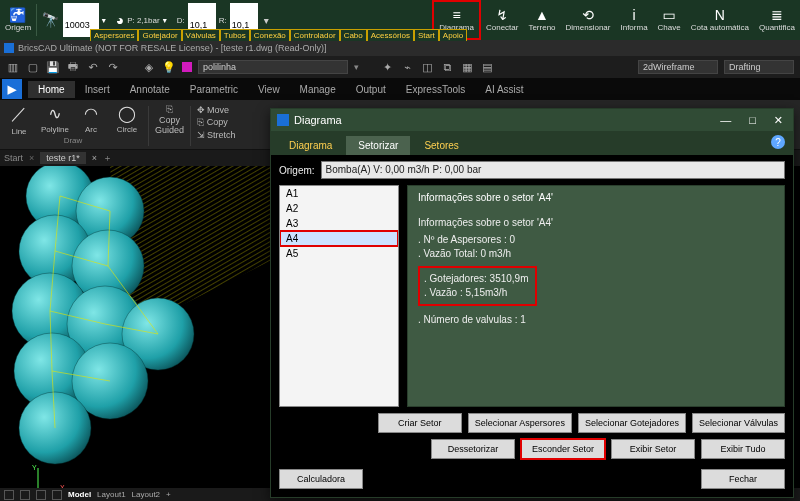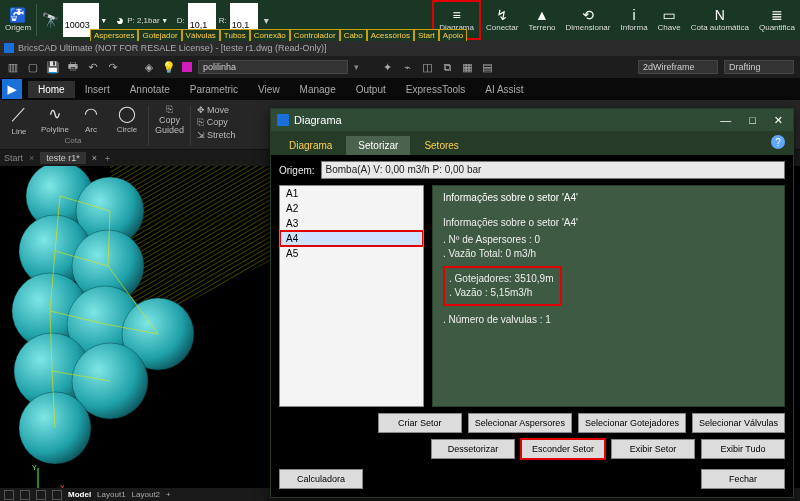--- a/index.html
+++ b/index.html
@@ -68,21 +68,21 @@
   .dlg-tabs { height: 24px; display: flex; align-items: flex-end; background: #263c29; padding-left: 6px; gap: 2px; position: relative; }
   .dlg-tabs .dtab { padding: 4px 12px; font-size: 10px; color: #ffd050; cursor: pointer; }
   .dlg-tabs .dtab.active { background: #4b624e; color: #fff; }
   .dlg-tabs .help { position: absolute; right: 8px; top: 4px; width: 14px; height: 14px; border-radius: 7px; background: #5fa7ff; color: #fff; font-size: 10px; display: flex; align-items: center; justify-content: center; cursor: pointer; }
 
   .dlg-body { flex: 1; background: #000000; display: flex; flex-direction: column; }
   .dlg-origem { display: flex; align-items: center; padding: 6px 8px; gap: 6px; font-size: 10px; }
   .dlg-origem select, .dlg-origem .combo { flex: 1; background: #e8e8e8; color: #222; font-size: 10px; border: 1px solid #777; padding: 2px 4px; height: 18px; }
 
   .dlg-main { flex: 1; display: flex; padding: 0 8px; gap: 8px; }
-  .setor-list { width: 145px; background: #f4f4f4; border: 1px solid #888; color: #000; font-size: 10px; overflow: auto; }
+  .setor-list { width: 120px; background: #f4f4f4; border: 1px solid #888; color: #000; font-size: 10px; overflow: auto; }
   .setor-list .item { padding: 2px 6px; cursor: pointer; }
   .setor-list .item.selected { background: #cde2ff; outline: 2px solid #e00000; outline-offset: -1px; }
 
   .info-panel { flex: 1; background: #3f5a43; border: 1px solid #2a3f2d; padding: 6px 10px; color: #fff; font-size: 10px; position: relative; }
   .info-panel .hdr { font-size: 10px; color: #fff; margin-bottom: 14px; }
   .info-panel .line { margin: 3px 0; font-size: 10px; color: #eee; }
   .info-panel .hl { border: 2px solid #e00000; display: inline-block; padding: 2px 6px 3px 4px; margin-top: 4px; }
 
   .dlg-actions { padding: 6px 8px; display: flex; flex-direction: column; gap: 6px; }
   .btn-row { display: flex; gap: 6px; justify-content: flex-end; }
@@ -224,21 +224,21 @@
         </div>
         <div class="rb-tool">
           <span class="ti">◠</span>
           <span class="tl">Arc</span>
         </div>
         <div class="rb-tool">
           <span class="ti">◯</span>
           <span class="tl">Circle</span>
         </div>
       </div>
-    <span class="rb-grplabel">Cota</span>
+    <span class="rb-grplabel">Draw</span>
   </div>
   <div class="rb-sep"></div>
   <div class="rb-group">
     <span class="ti">⎘</span>
     <span class="tl" style="white-space:pre;text-align:center">Copy
 Guided</span>
   </div>
   <div class="rb-sep"></div>
   <div class="rb-group" style="align-items:flex-start">
     <span class="rb-small">✥ <span>Move</span></span>

